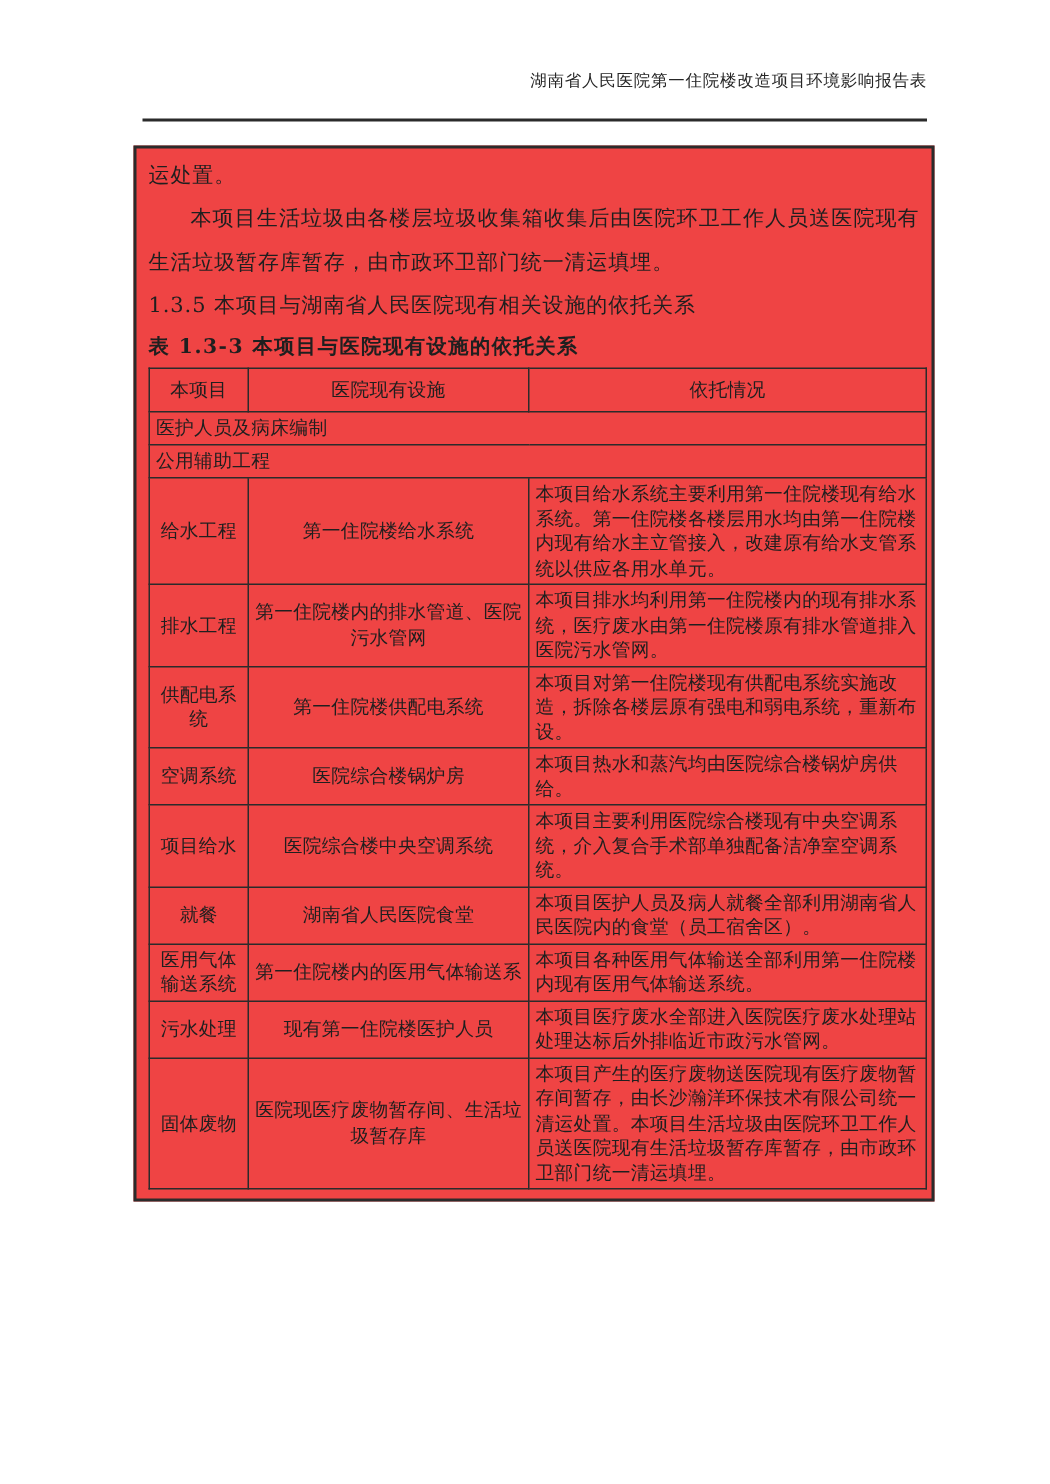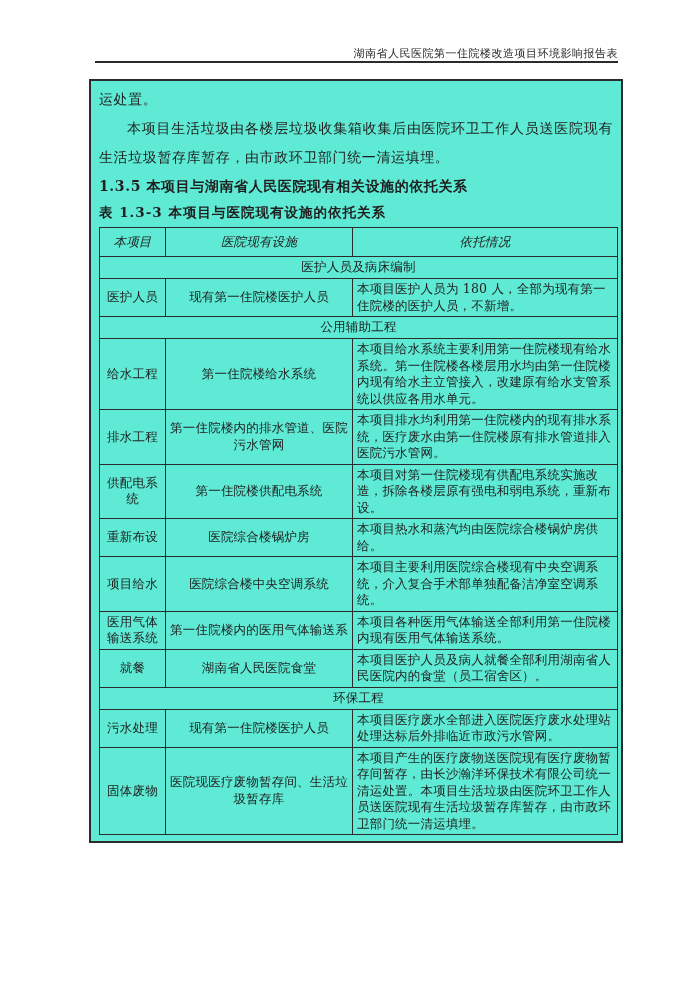--- a/index.html
+++ b/index.html
@@ -13,47 +13,47 @@
     position: relative;
     font-family: "DejaVu Serif", "Liberation Serif", serif;
     color: #1f1f1f;
     overflow: hidden;
   }
   .doc-header {
     margin: 46px 82px 0 95px;
     text-align: right;
     font-size: 11px;
     letter-spacing: 0.5px;
-    padding-bottom: 0;
+    padding-bottom: 18px;
     border-bottom: 2px solid #2b2b2b;
     color: #262626;
     font-family: Liberation Serif, serif;
   }
   .content-box {
     margin: 16px 0 0 89px;
     width: 534px;
     box-sizing: border-box;
     border: 2px solid #2b2b2b;
     padding: 4px 8px 4px 8px;
-    background: #5eead4;
+    background: #ef4444;
   }
   .para {
     font-size: 14px;
     line-height: 29px;
     text-align: justify;
     letter-spacing: 0.6px;
     margin: 0;
   }
   .para.indent { text-indent: 2em; }
   .section-heading {
     font-size: 14px;
     line-height: 29px;
     letter-spacing: 0.6px;
     margin: 0;
-    font-weight: bold;
+    font-weight: normal;
   }
   .table-title {
     text-align: left;
     font-weight: bold;
     font-size: 13.5px;
     letter-spacing: 1px;
     margin: 3px 0 5px 0;
   }
   table.dep-table {
     width: 518px;
@@ -68,26 +68,24 @@
     padding: 2px 4px;
     line-height: 16.5px;
     vertical-align: middle;
     letter-spacing: 0.2px;
     word-break: break-all;
   }
   table.dep-table th {
     font-weight: normal;
     text-align: center;
     height: 24px;
-    font-style: italic;
   }
   td.cell-center { text-align: center; }
   td.cell-left   { text-align: left; }
   tr.section-row td {
-    text-align: center;
     height: 17px;
   }
 </style>
 </head>
 <body>
 
 <div class="doc-header">湖南省人民医院第一住院楼改造项目环境影响报告表</div>
 
 <div class="content-box">
 
@@ -105,65 +103,57 @@
     </colgroup>
     <tbody>
         <tr>
       <th>本项目</th>
       <th>医院现有设施</th>
       <th>依托情况</th>
     </tr>
     <tr class="section-row">
       <td colspan="3">医护人员及病床编制</td>
     </tr>
-    <tr>
-      <td class="cell-center">医护人员</td>
-      <td class="cell-center">现有第一住院楼医护人员</td>
-      <td class="cell-left">本项目医护人员为 180 人，全部为现有第一住院楼的医护人员，不新增。</td>
-    </tr>
     <tr class="section-row">
       <td colspan="3">公用辅助工程</td>
     </tr>
     <tr>
       <td class="cell-center">给水工程</td>
       <td class="cell-center">第一住院楼给水系统</td>
       <td class="cell-left">本项目给水系统主要利用第一住院楼现有给水系统。第一住院楼各楼层用水均由第一住院楼内现有给水主立管接入，改建原有给水支管系统以供应各用水单元。</td>
     </tr>
     <tr>
       <td class="cell-center">排水工程</td>
       <td class="cell-center">第一住院楼内的排水管道、医院污水管网</td>
       <td class="cell-left">本项目排水均利用第一住院楼内的现有排水系统，医疗废水由第一住院楼原有排水管道排入医院污水管网。</td>
     </tr>
     <tr>
       <td class="cell-center">供配电系统</td>
       <td class="cell-center">第一住院楼供配电系统</td>
       <td class="cell-left">本项目对第一住院楼现有供配电系统实施改造，拆除各楼层原有强电和弱电系统，重新布设。</td>
     </tr>
     <tr>
-      <td class="cell-center">重新布设</td>
+      <td class="cell-center">空调系统</td>
       <td class="cell-center">医院综合楼锅炉房</td>
       <td class="cell-left">本项目热水和蒸汽均由医院综合楼锅炉房供给。</td>
     </tr>
     <tr>
       <td class="cell-center">项目给水</td>
       <td class="cell-center">医院综合楼中央空调系统</td>
       <td class="cell-left">本项目主要利用医院综合楼现有中央空调系统，介入复合手术部单独配备洁净室空调系统。</td>
     </tr>
     <tr>
-      <td class="cell-center">医用气体输送系统</td>
-      <td class="cell-center">第一住院楼内的医用气体输送系</td>
-      <td class="cell-left">本项目各种医用气体输送全部利用第一住院楼内现有医用气体输送系统。</td>
-    </tr>
-    <tr>
       <td class="cell-center">就餐</td>
       <td class="cell-center">湖南省人民医院食堂</td>
       <td class="cell-left">本项目医护人员及病人就餐全部利用湖南省人民医院内的食堂（员工宿舍区）。</td>
     </tr>
-    <tr class="section-row">
-      <td colspan="3">环保工程</td>
+    <tr>
+      <td class="cell-center">医用气体输送系统</td>
+      <td class="cell-center">第一住院楼内的医用气体输送系</td>
+      <td class="cell-left">本项目各种医用气体输送全部利用第一住院楼内现有医用气体输送系统。</td>
     </tr>
     <tr>
       <td class="cell-center">污水处理</td>
       <td class="cell-center">现有第一住院楼医护人员</td>
       <td class="cell-left">本项目医疗废水全部进入医院医疗废水处理站处理达标后外排临近市政污水管网。</td>
     </tr>
     <tr>
       <td class="cell-center">固体废物</td>
       <td class="cell-center">医院现医疗废物暂存间、生活垃圾暂存库</td>
       <td class="cell-left">本项目产生的医疗废物送医院现有医疗废物暂存间暂存，由长沙瀚洋环保技术有限公司统一清运处置。本项目生活垃圾由医院环卫工作人员送医院现有生活垃圾暂存库暂存，由市政环卫部门统一清运填埋。</td>

